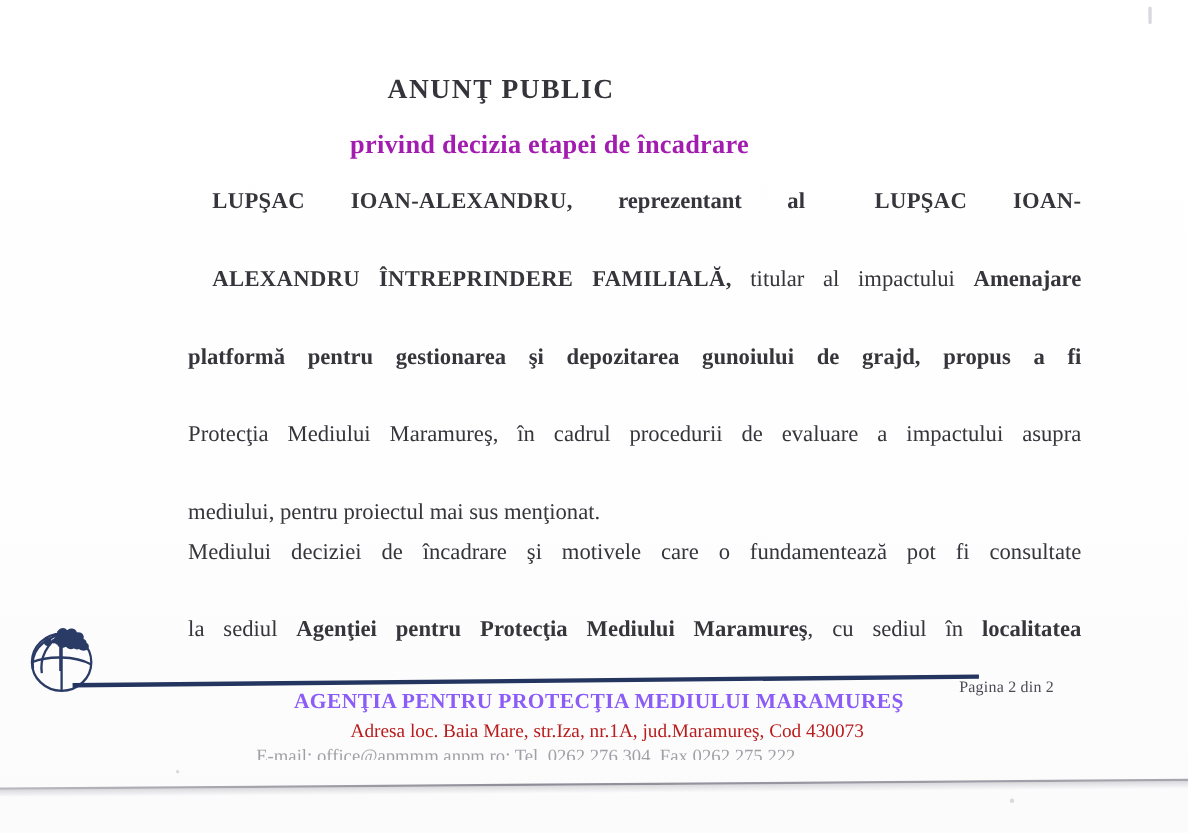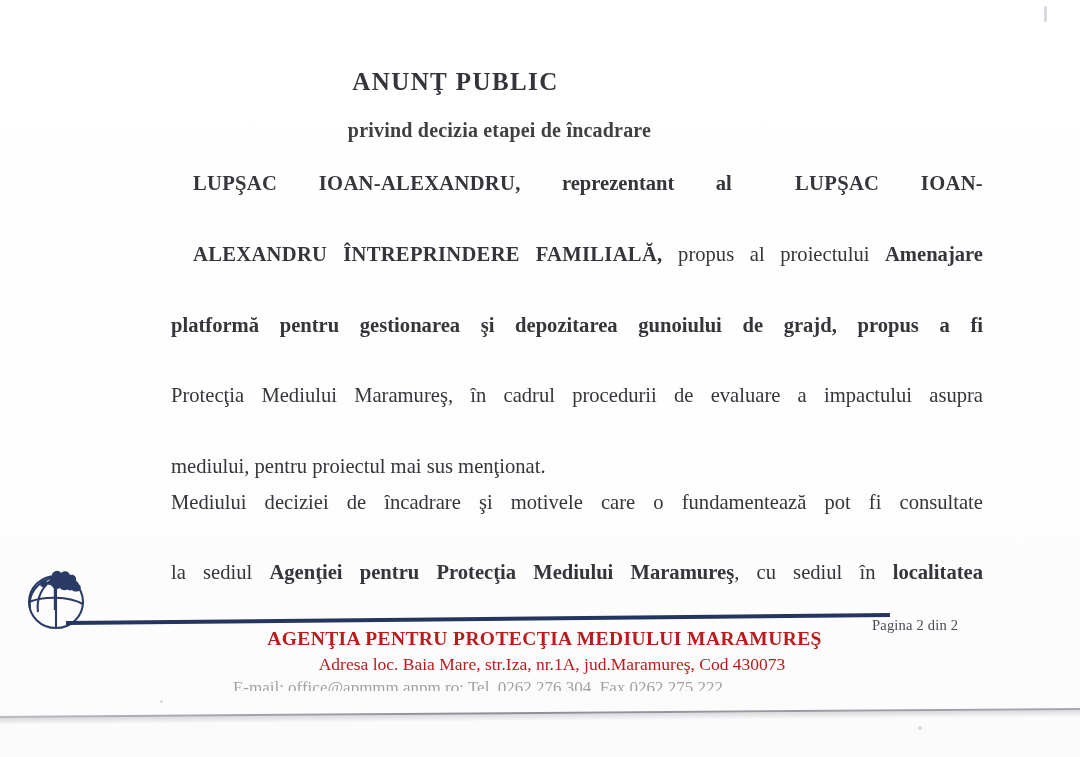--- a/index.html
+++ b/index.html
@@ -42,24 +42,24 @@
     font-weight: bold;
     letter-spacing: 1.4px;
     color: #34343a;
   }
   .doc-subtitle {
     position: absolute;
     top: 119px;
     left: 0;
     width: 999px;
     text-align: center;
-    font-size: 20px;
+    font-size: 24px;
     font-weight: bold;
     letter-spacing: .2px;
-    color: #404040;
+    color: #a21caf;
   }
 
   
   #body-text {
     position: absolute;
     left: 99px;
     top: 166px;
     width: 884px;
     font-size: 20.6px;
     line-height: 35.4px;
@@ -107,21 +107,21 @@
     position: absolute;
     left: 0;
     top: 628px;
     width: 1080px;
     text-align: center;
   }
   .footer-agency {
     font-size: 19.5px;
     font-weight: bold;
     letter-spacing: .4px;
-    color: #b91c1c;
+    color: #8b5cf6;
     padding-left: 9px;
   }
   .footer-address {
     margin-top: 4px;
     font-size: 17.5px;
     color: #b91c1c;
     padding-left: 24px;
   }
   
   #footer-clipped {
@@ -200,21 +200,21 @@
 <div id="scan-page">
   <div id="scan-tint"></div>
 
   <div class="doc-title">ANUNŢ PUBLIC</div>
 
   <div class="doc-subtitle">privind decizia etapei de încadrare</div>
 
   <div id="body-text">
     <p class="indent">
         <span class="ln"><span class="caps-b">LUPŞAC   IOAN-ALEXANDRU,</span><span class="b"> reprezentant  al  </span><span class="caps-b">LUPŞAC   IOAN-</span></span>
-        <span class="ln"><span class="caps-b">ALEXANDRU ÎNTREPRINDERE FAMILIALĂ,</span><span> propus al proiectului </span><span class="b">Amenajare</span></span>
+        <span class="ln"><span class="caps-b">ALEXANDRU ÎNTREPRINDERE FAMILIALĂ,</span><span> titular al impactului </span><span class="b">Amenajare</span></span>
         <span class="ln"><span class="b">platformă pentru gestionarea şi depozitarea gunoiului de grajd, propus a fi</span></span>
         <span class="ln"><span>Protecţia Mediului Maramureş, în cadrul procedurii de evaluare a impactului asupra</span></span>
         <span class="ln last"><span>mediului, pentru proiectul mai sus menţionat.</span></span>
       </p>
     <p class="indent">
         <span class="ln"><span>Mediului deciziei de încadrare şi motivele care o fundamentează pot fi consultate</span></span>
         <span class="ln"><span>la sediul </span><span class="b">Agenţiei pentru Protecţia Mediului Maramureş</span><span>, cu sediul în </span><span class="b">localitatea</span></span>
       </p>
 
   </div>

